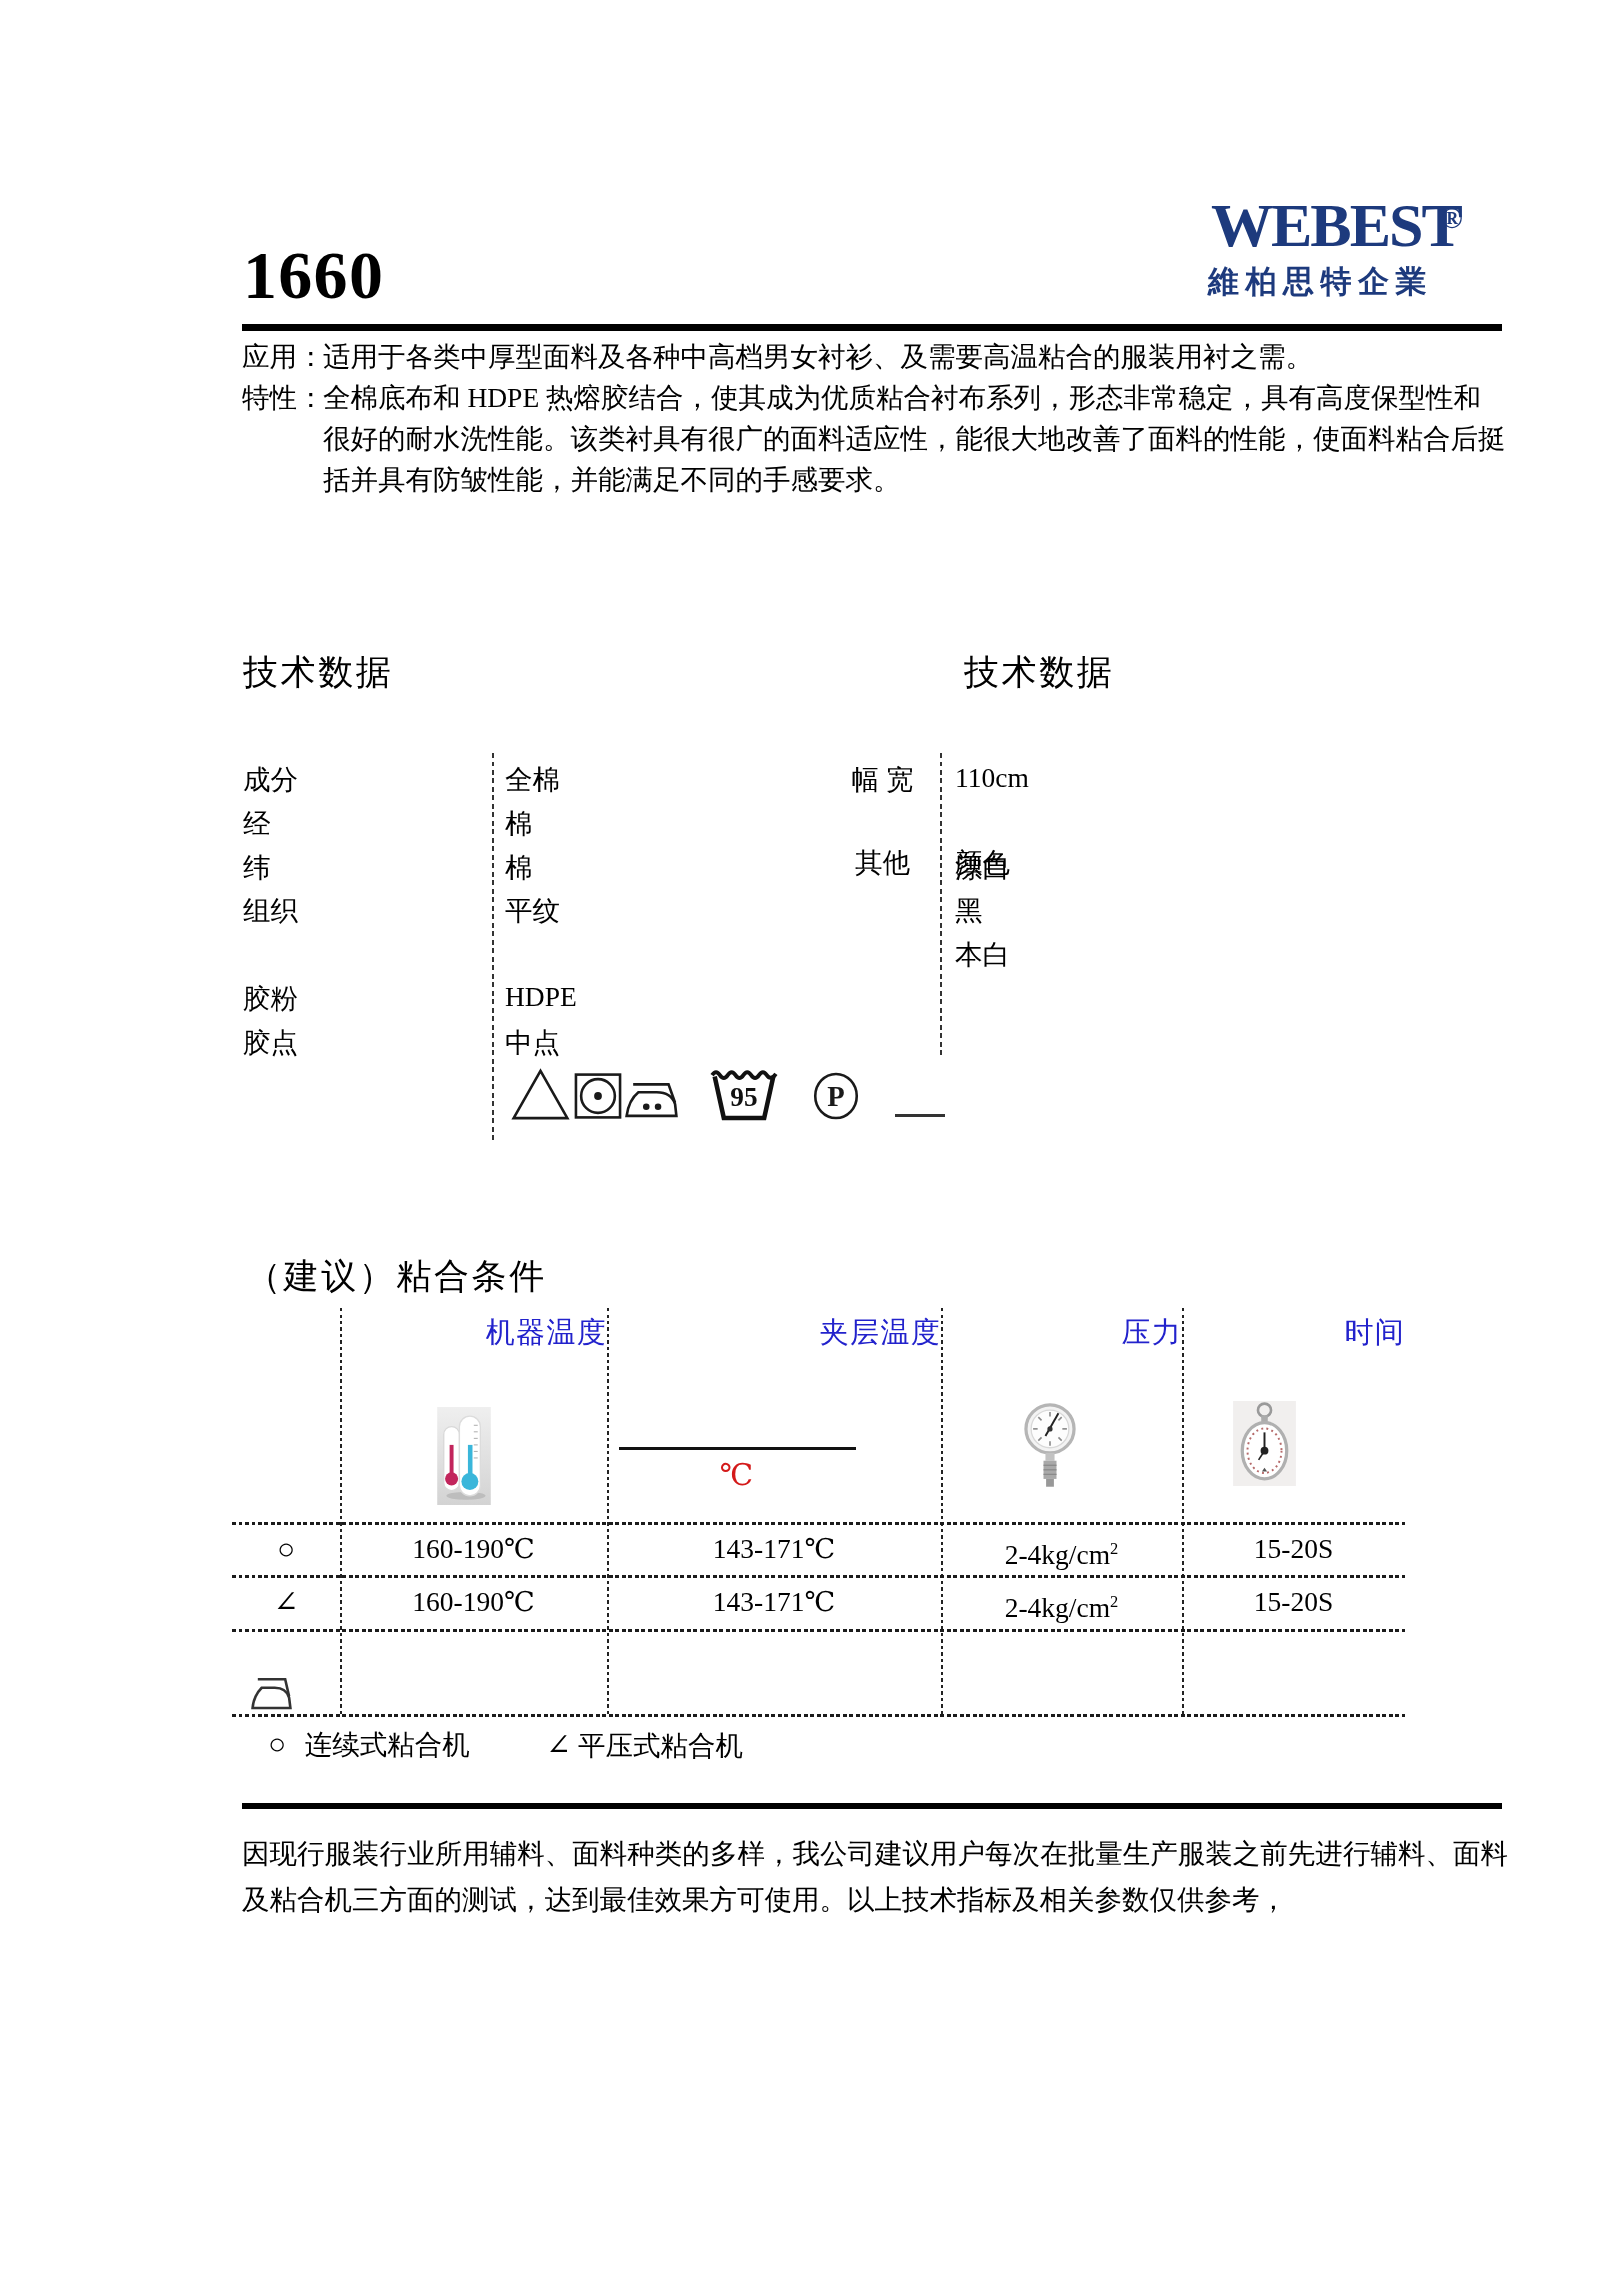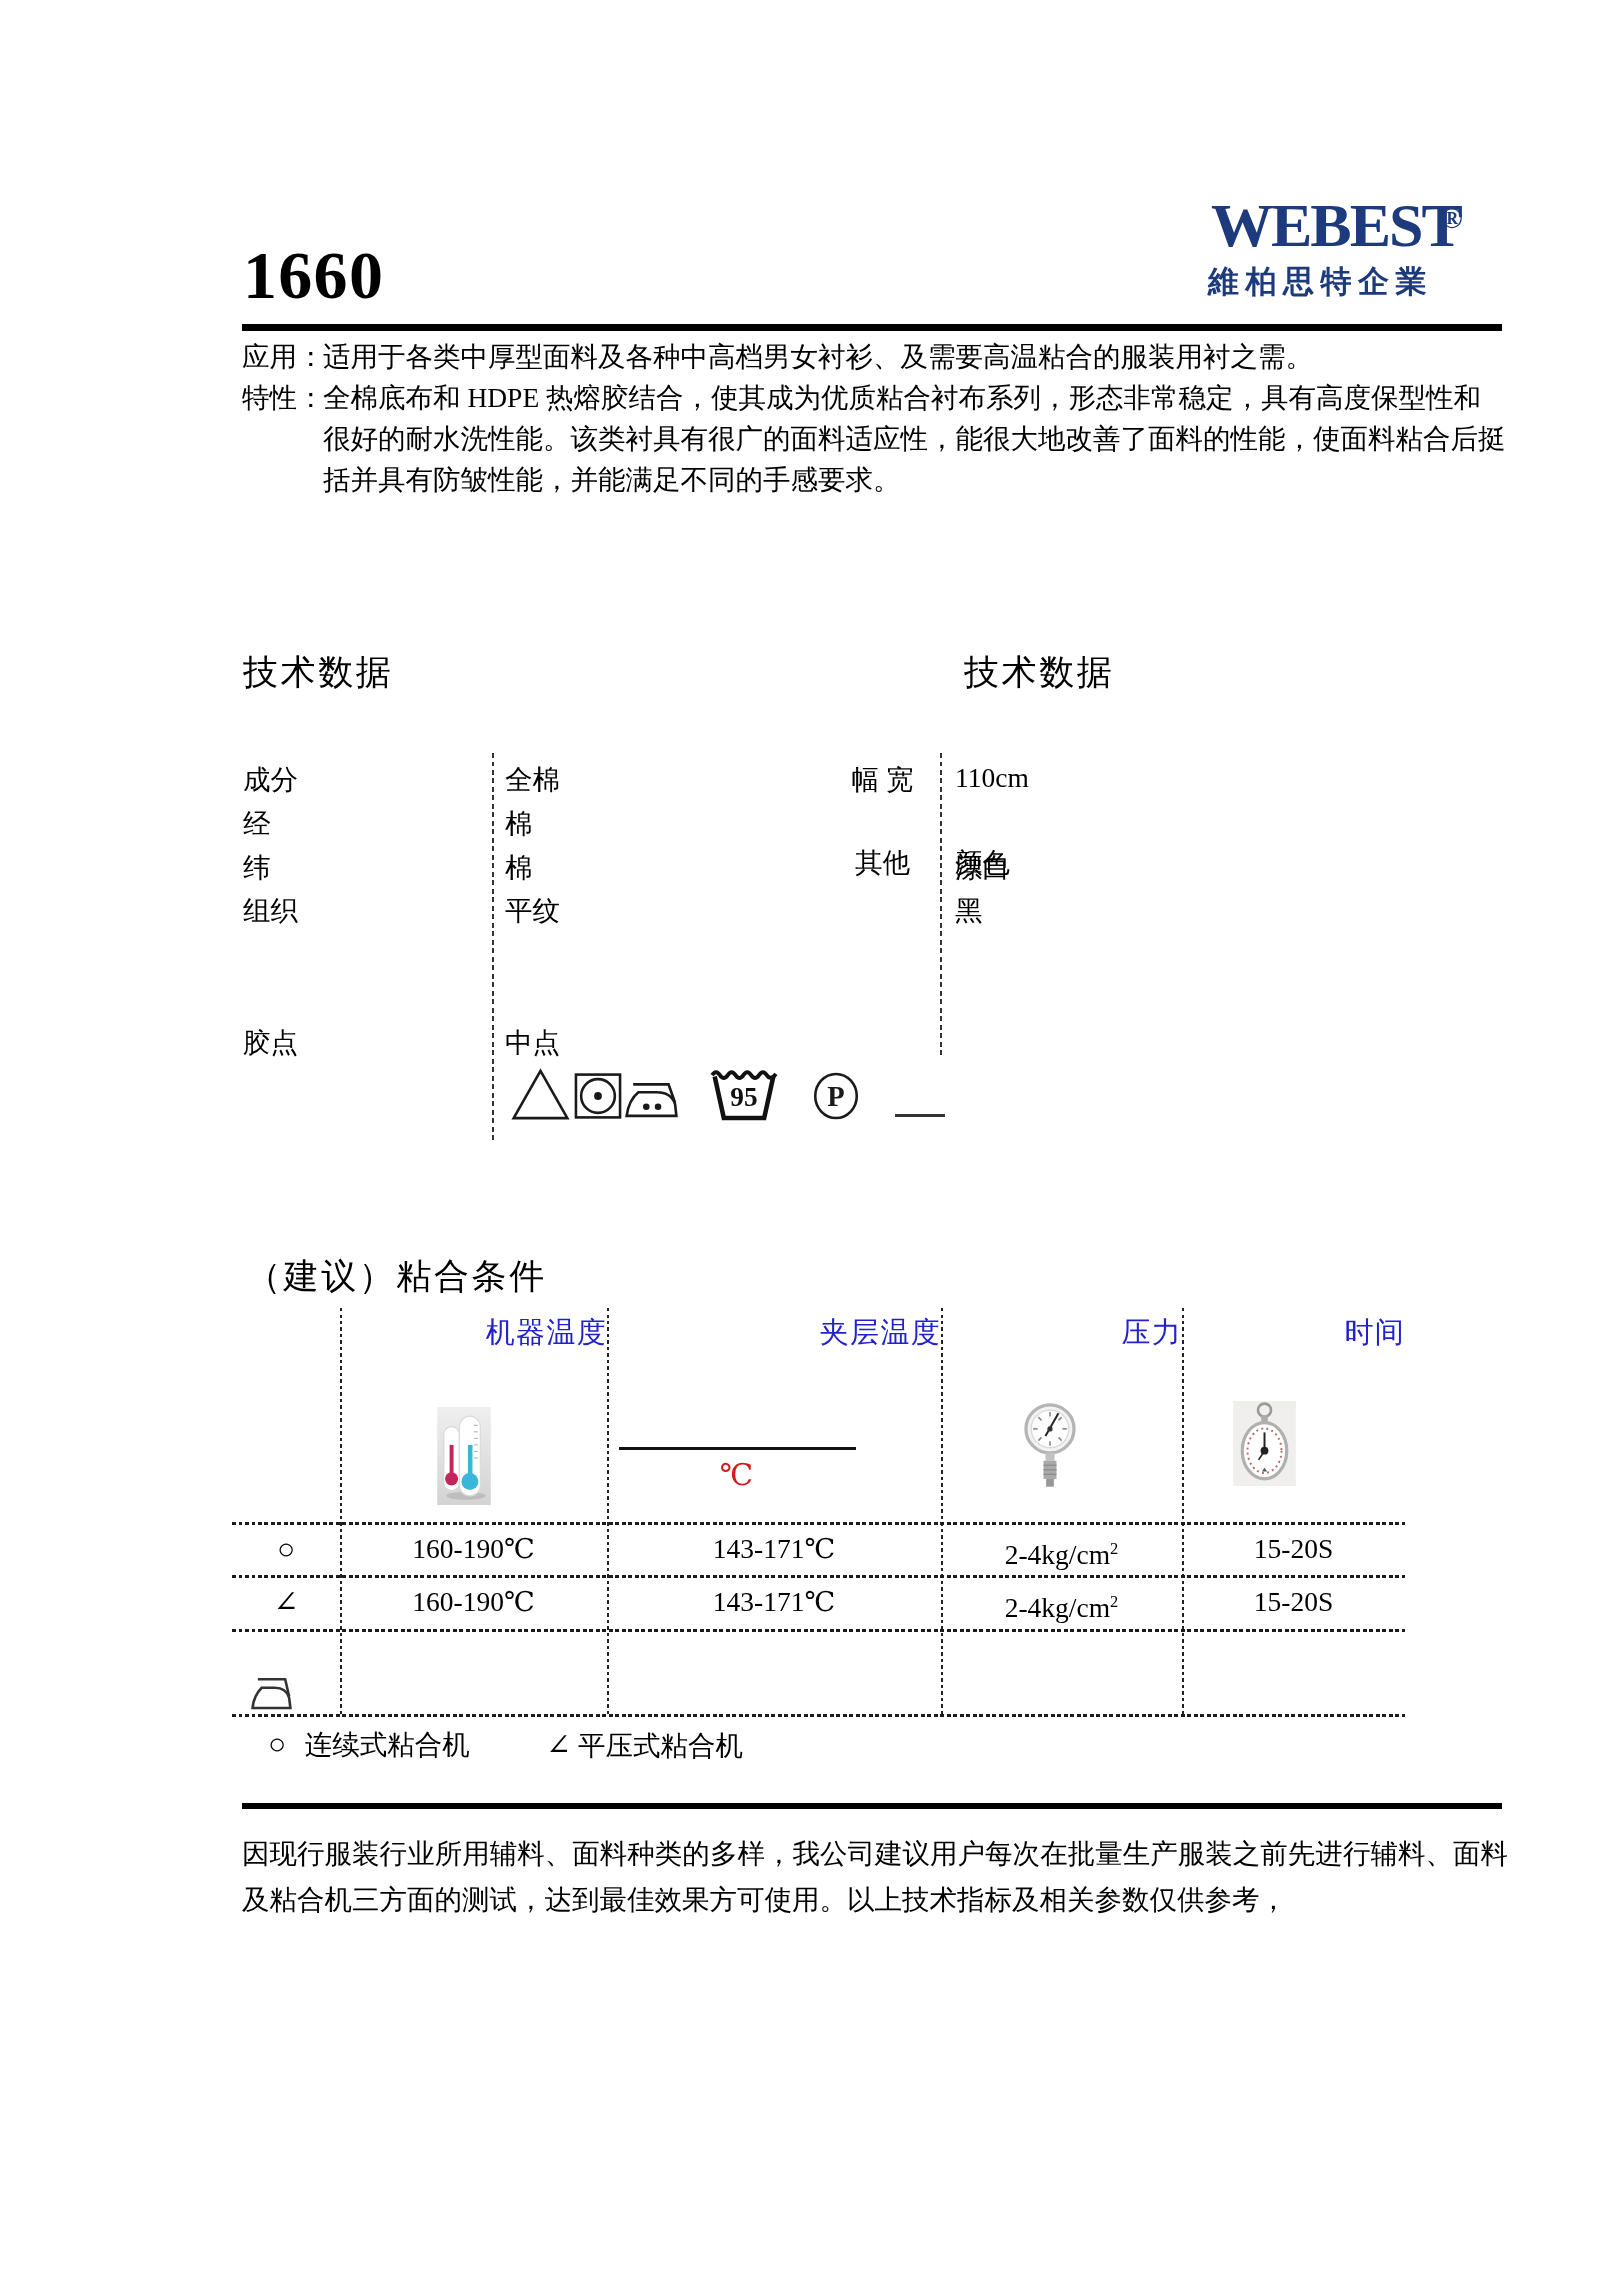--- a/index.html
+++ b/index.html
@@ -79,40 +79,48 @@
     <span class="tvalue">棉</span>
   </div>
   <div class="trow" style="top:850px;">
     <span>纬</span>
     <span class="tvalue">棉</span>
   </div>
   <div class="trow" style="top:893px;">
     <span>组织</span>
     <span class="tvalue">平纹</span>
   </div>
+  <div class="trow" style="top:981px;">
+    <span>胶粉</span>
+    <span class="tvalue">HDPE</span>
+  </div>
   <div class="trow" style="top:1025px;">
     <span>胶点</span>
     <span class="tvalue">中点</span>
   </div>
 
   <div class="prow" style="top:762px;font-family:Liberation Serif, serif;">
     <span class="plabel">幅 宽</span>
     <span class="pvalue">110cm</span>
   </div>
   <div class="prow" style="top:806px;margin-top:39px;">
     <span class="plabel">其他</span>
     <span class="pvalue">颜色</span>
   </div>
   <div class="prow" style="top:850px;">
     <span class="plabel"></span>
     <span class="pvalue">漂白</span>
   </div>
   <div class="prow" style="top:893px;">
     <span class="plabel"></span>
     <span class="pvalue">黑</span>
+  </div>
+  <div class="prow" style="top:937px;">
+    <span class="plabel"></span>
+    <span class="pvalue">本白</span>
   </div>
 
   <svg class="abs" style="left:511px;top:1067px;" width="59" height="55" viewBox="0 0 90 84">
     <polygon points="45,6 86,78 4,78" fill="none" stroke="#1a1a1a" stroke-width="4"></polygon>
   </svg>
   <svg class="abs" style="left:573px;top:1072px;" width="50" height="48" viewBox="0 0 76 74">
     <rect x="4" y="4" width="68" height="66" fill="none" stroke="#1a1a1a" stroke-width="4"></rect>
     <circle cx="38" cy="37" r="26" fill="none" stroke="#1a1a1a" stroke-width="4"></circle>
     <circle cx="38" cy="37" r="6" fill="#1a1a1a"></circle>
   </svg>

